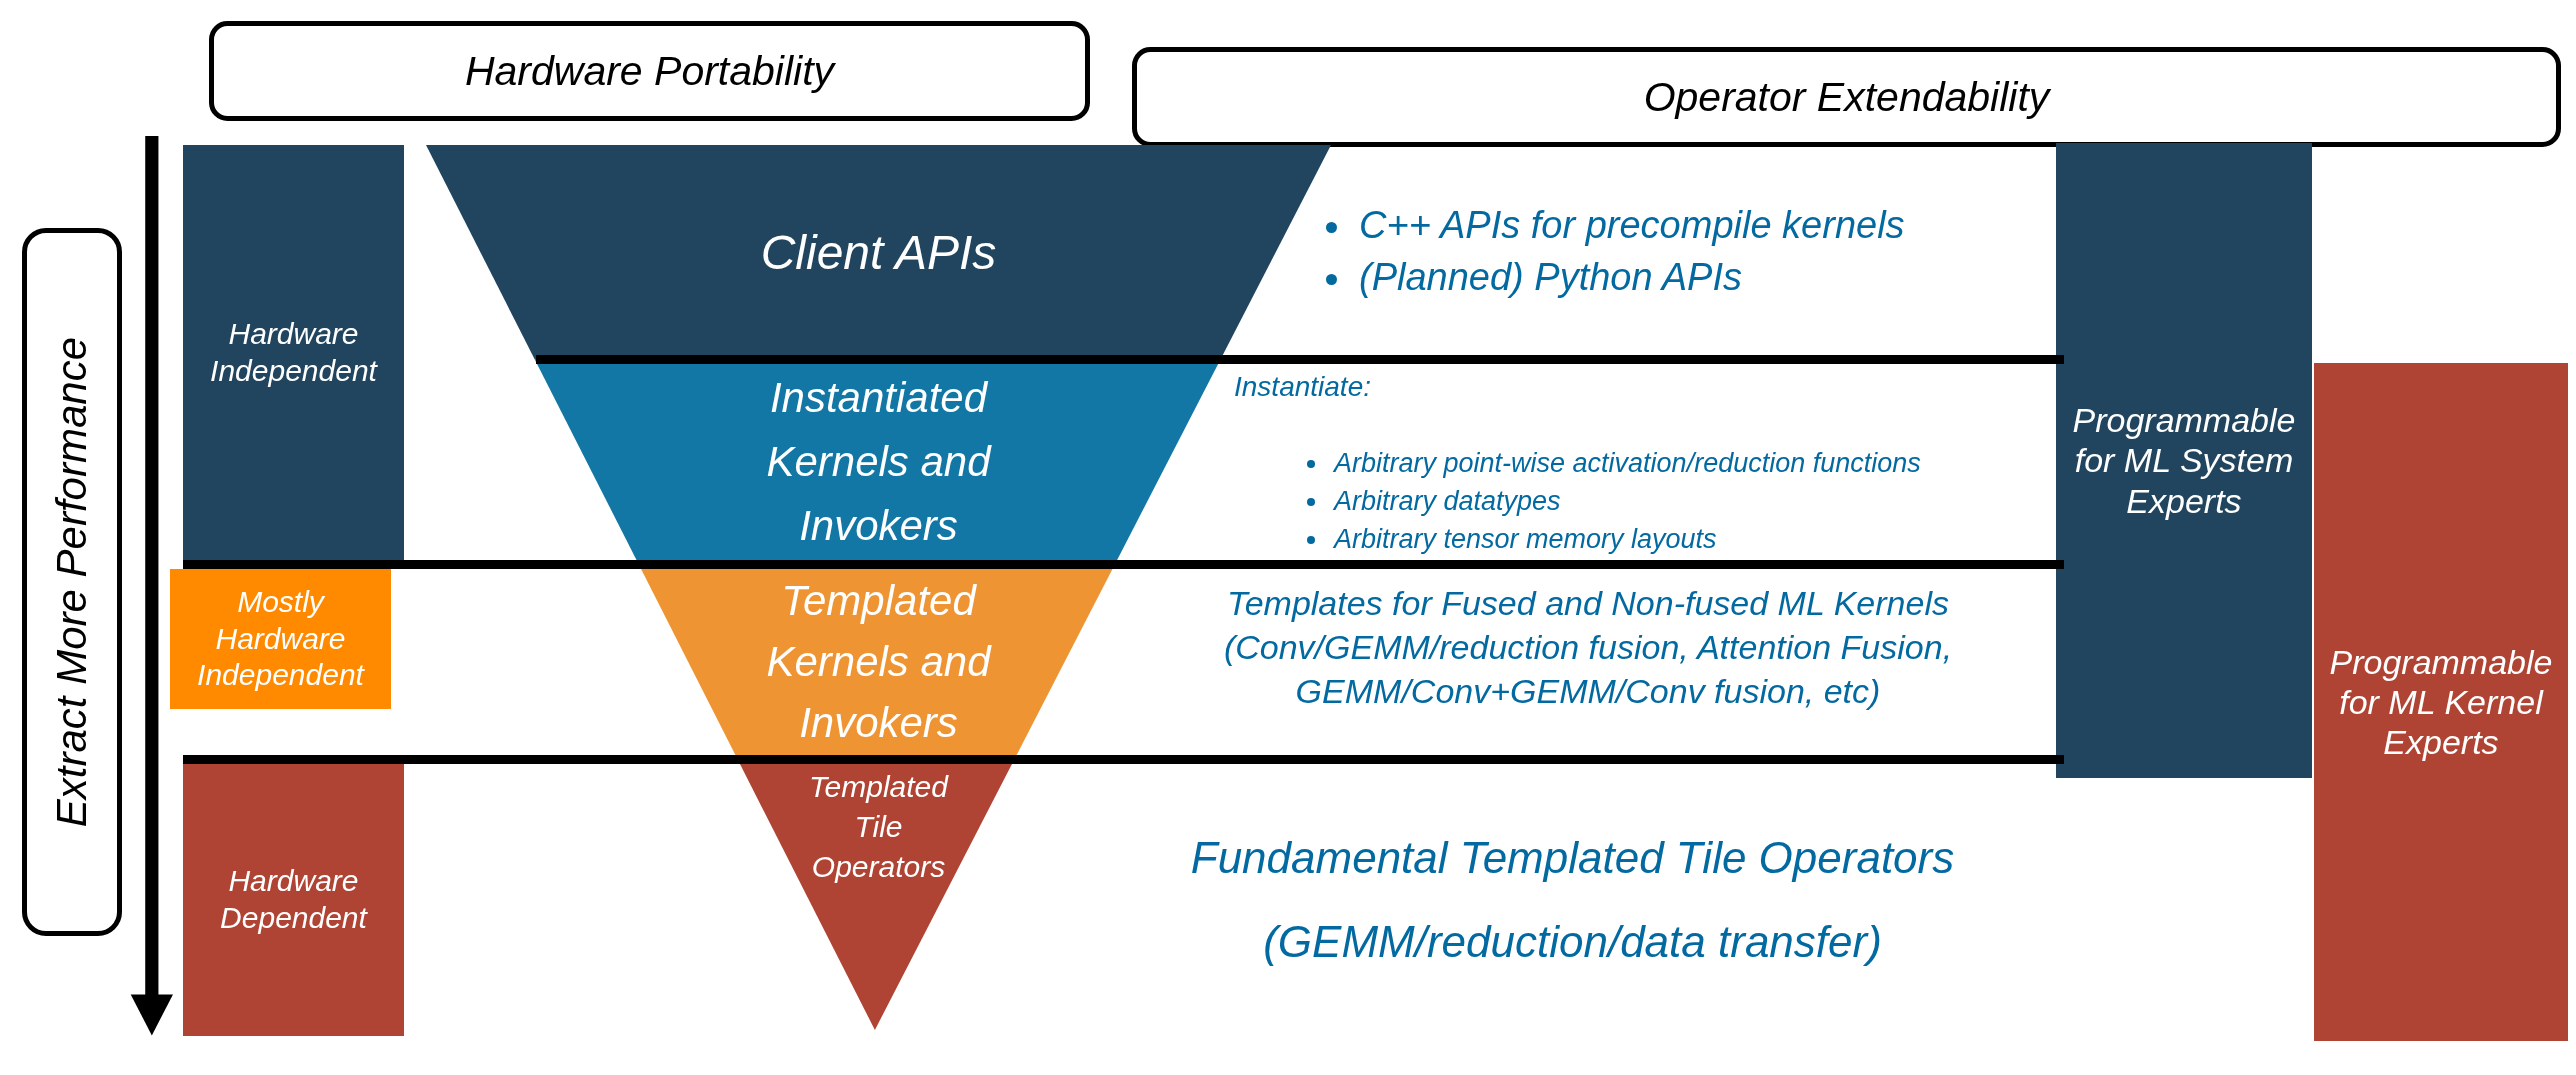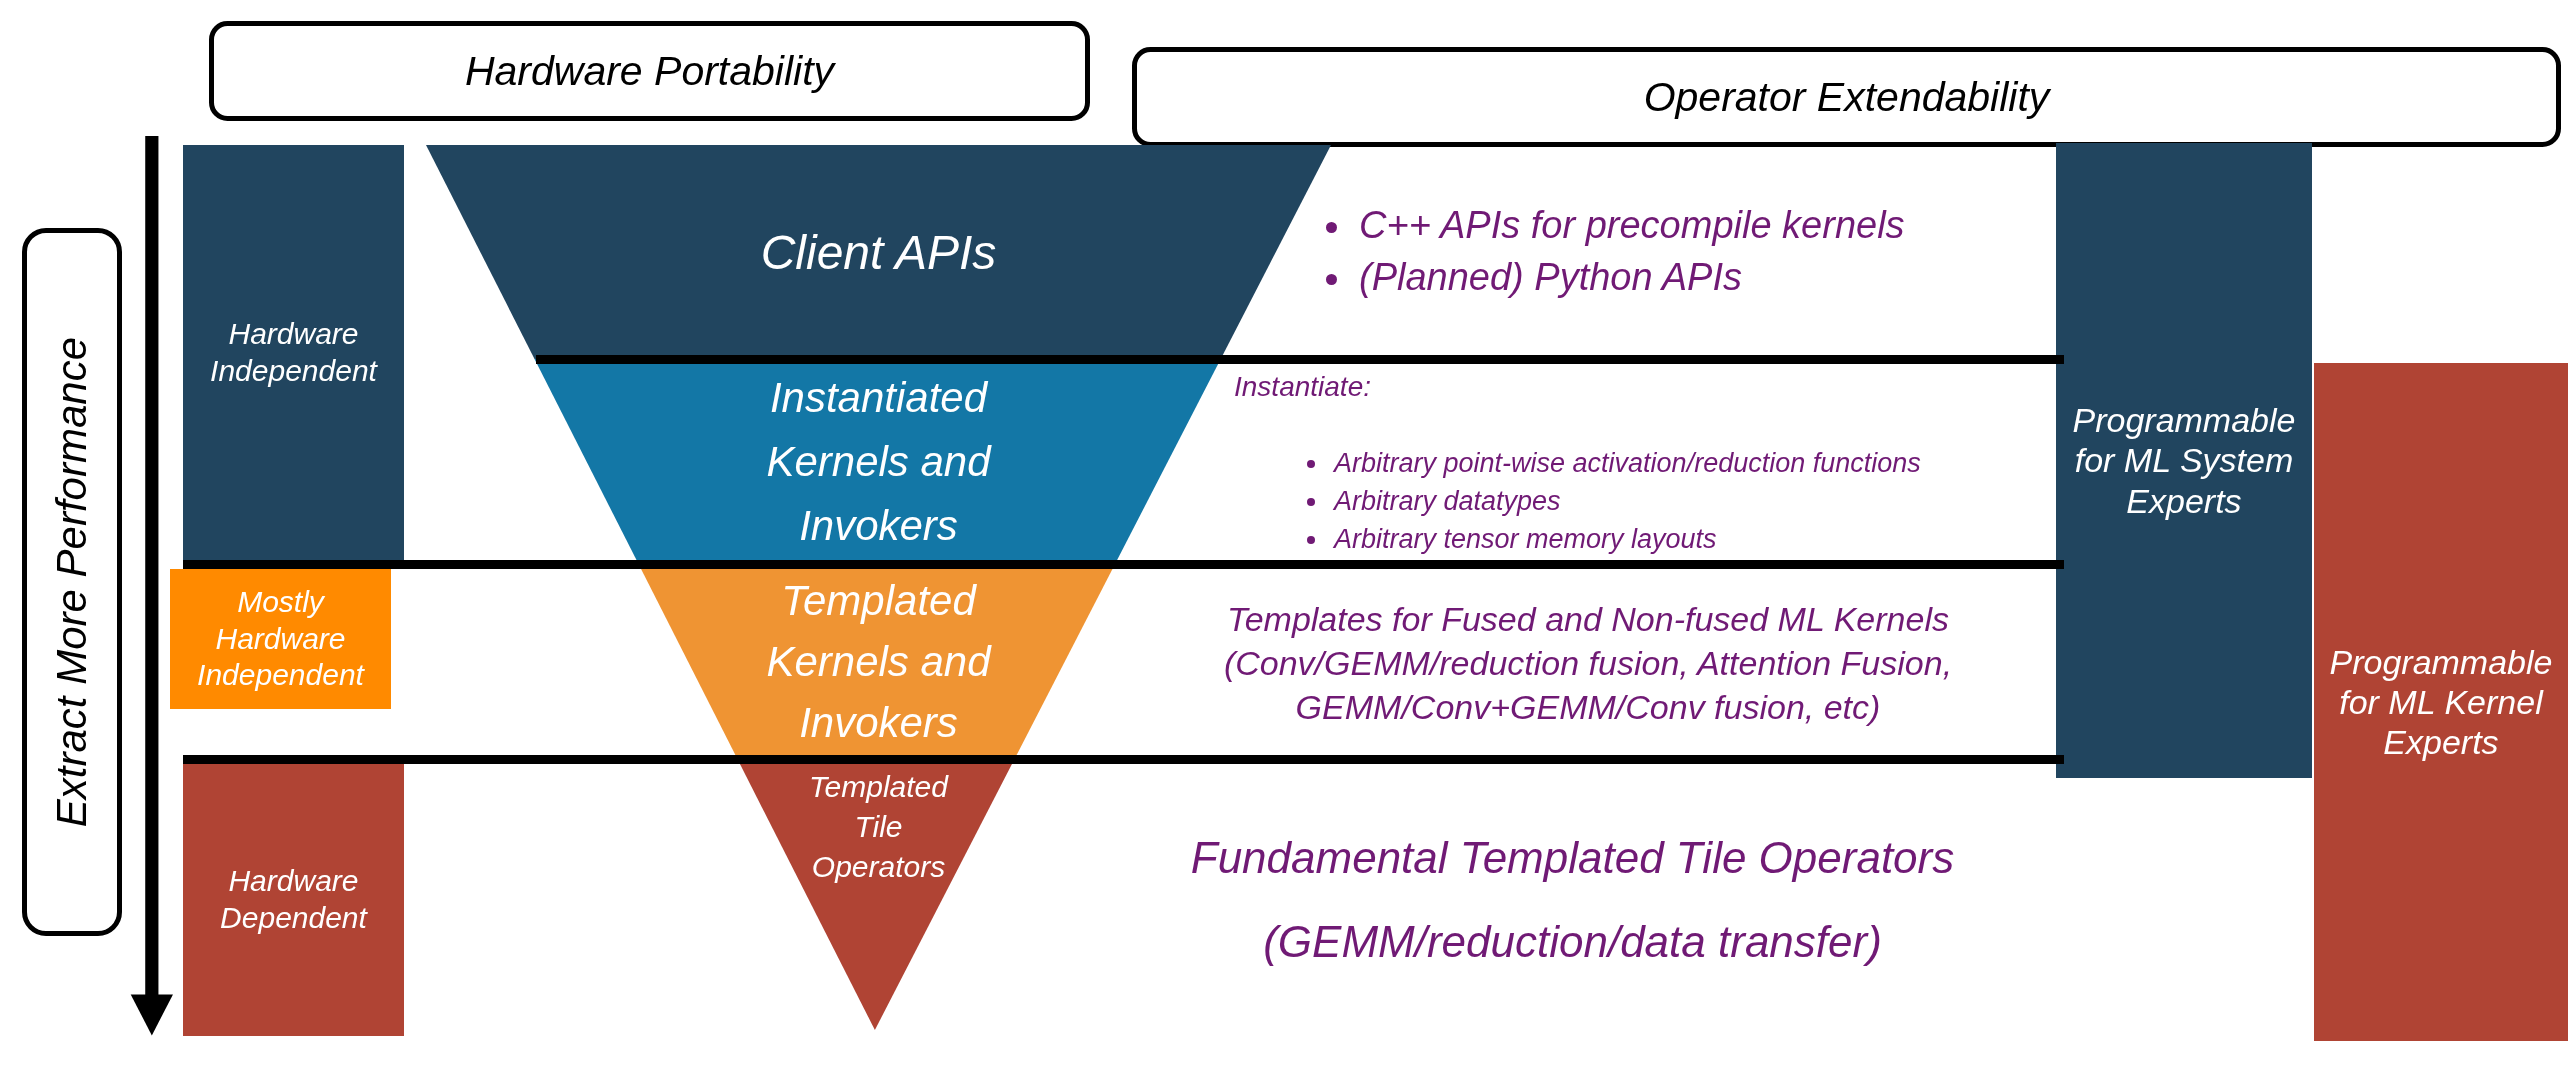--- a/index.html
+++ b/index.html
@@ -40,30 +40,30 @@
     display:flex;align-items:center;justify-content:center;
     color:#fff;text-align:center;white-space:pre-line;
   }
   .band1{top:0;height:214px;font-size:48px;}
   .band2{top:214px;height:205px;font-size:42px;line-height:64px;}
   .band3{top:419px;height:195px;font-size:42px;line-height:61px;}
   .band4{top:614px;height:271px;font-size:30px;line-height:40px;align-items:flex-start;padding-top:8px;box-sizing:border-box;}
   
   .sepline{height:8.6px;background:#000;z-index:5;}
   
-  .ann{color:#701a75;z-index:6;}
+  .ann{color:#0369a1;z-index:6;}
   ul.blist{margin:0;padding-left:34px;}
   ul.blist li{padding-left:4px;}
   .client-bullets{left:1321px;top:199px;width:793px;font-size:38px;}
   .client-bullets li{line-height:52px;}
   .inst-heading{left:1234px;top:371px;font-size:28px;}
   .inst-bullets{left:1296px;top:444px;width:859px;font-size:27px;}
   .inst-bullets li{line-height:38px;}
   .templates-block{
-    left:1096px;top:597px;width:984px;text-align:center;
+    left:1096px;top:581px;width:984px;text-align:center;
     font-size:34px;line-height:44px;white-space:pre-line;
   }
   .fundamental-block{
     left:1077px;top:816px;width:991px;text-align:center;
     font-size:44px;line-height:84px;white-space:pre-line;
   }
   .arrow-svg{left:122px;top:136px;z-index:3;}
 </style>
 </head>
 <body>

